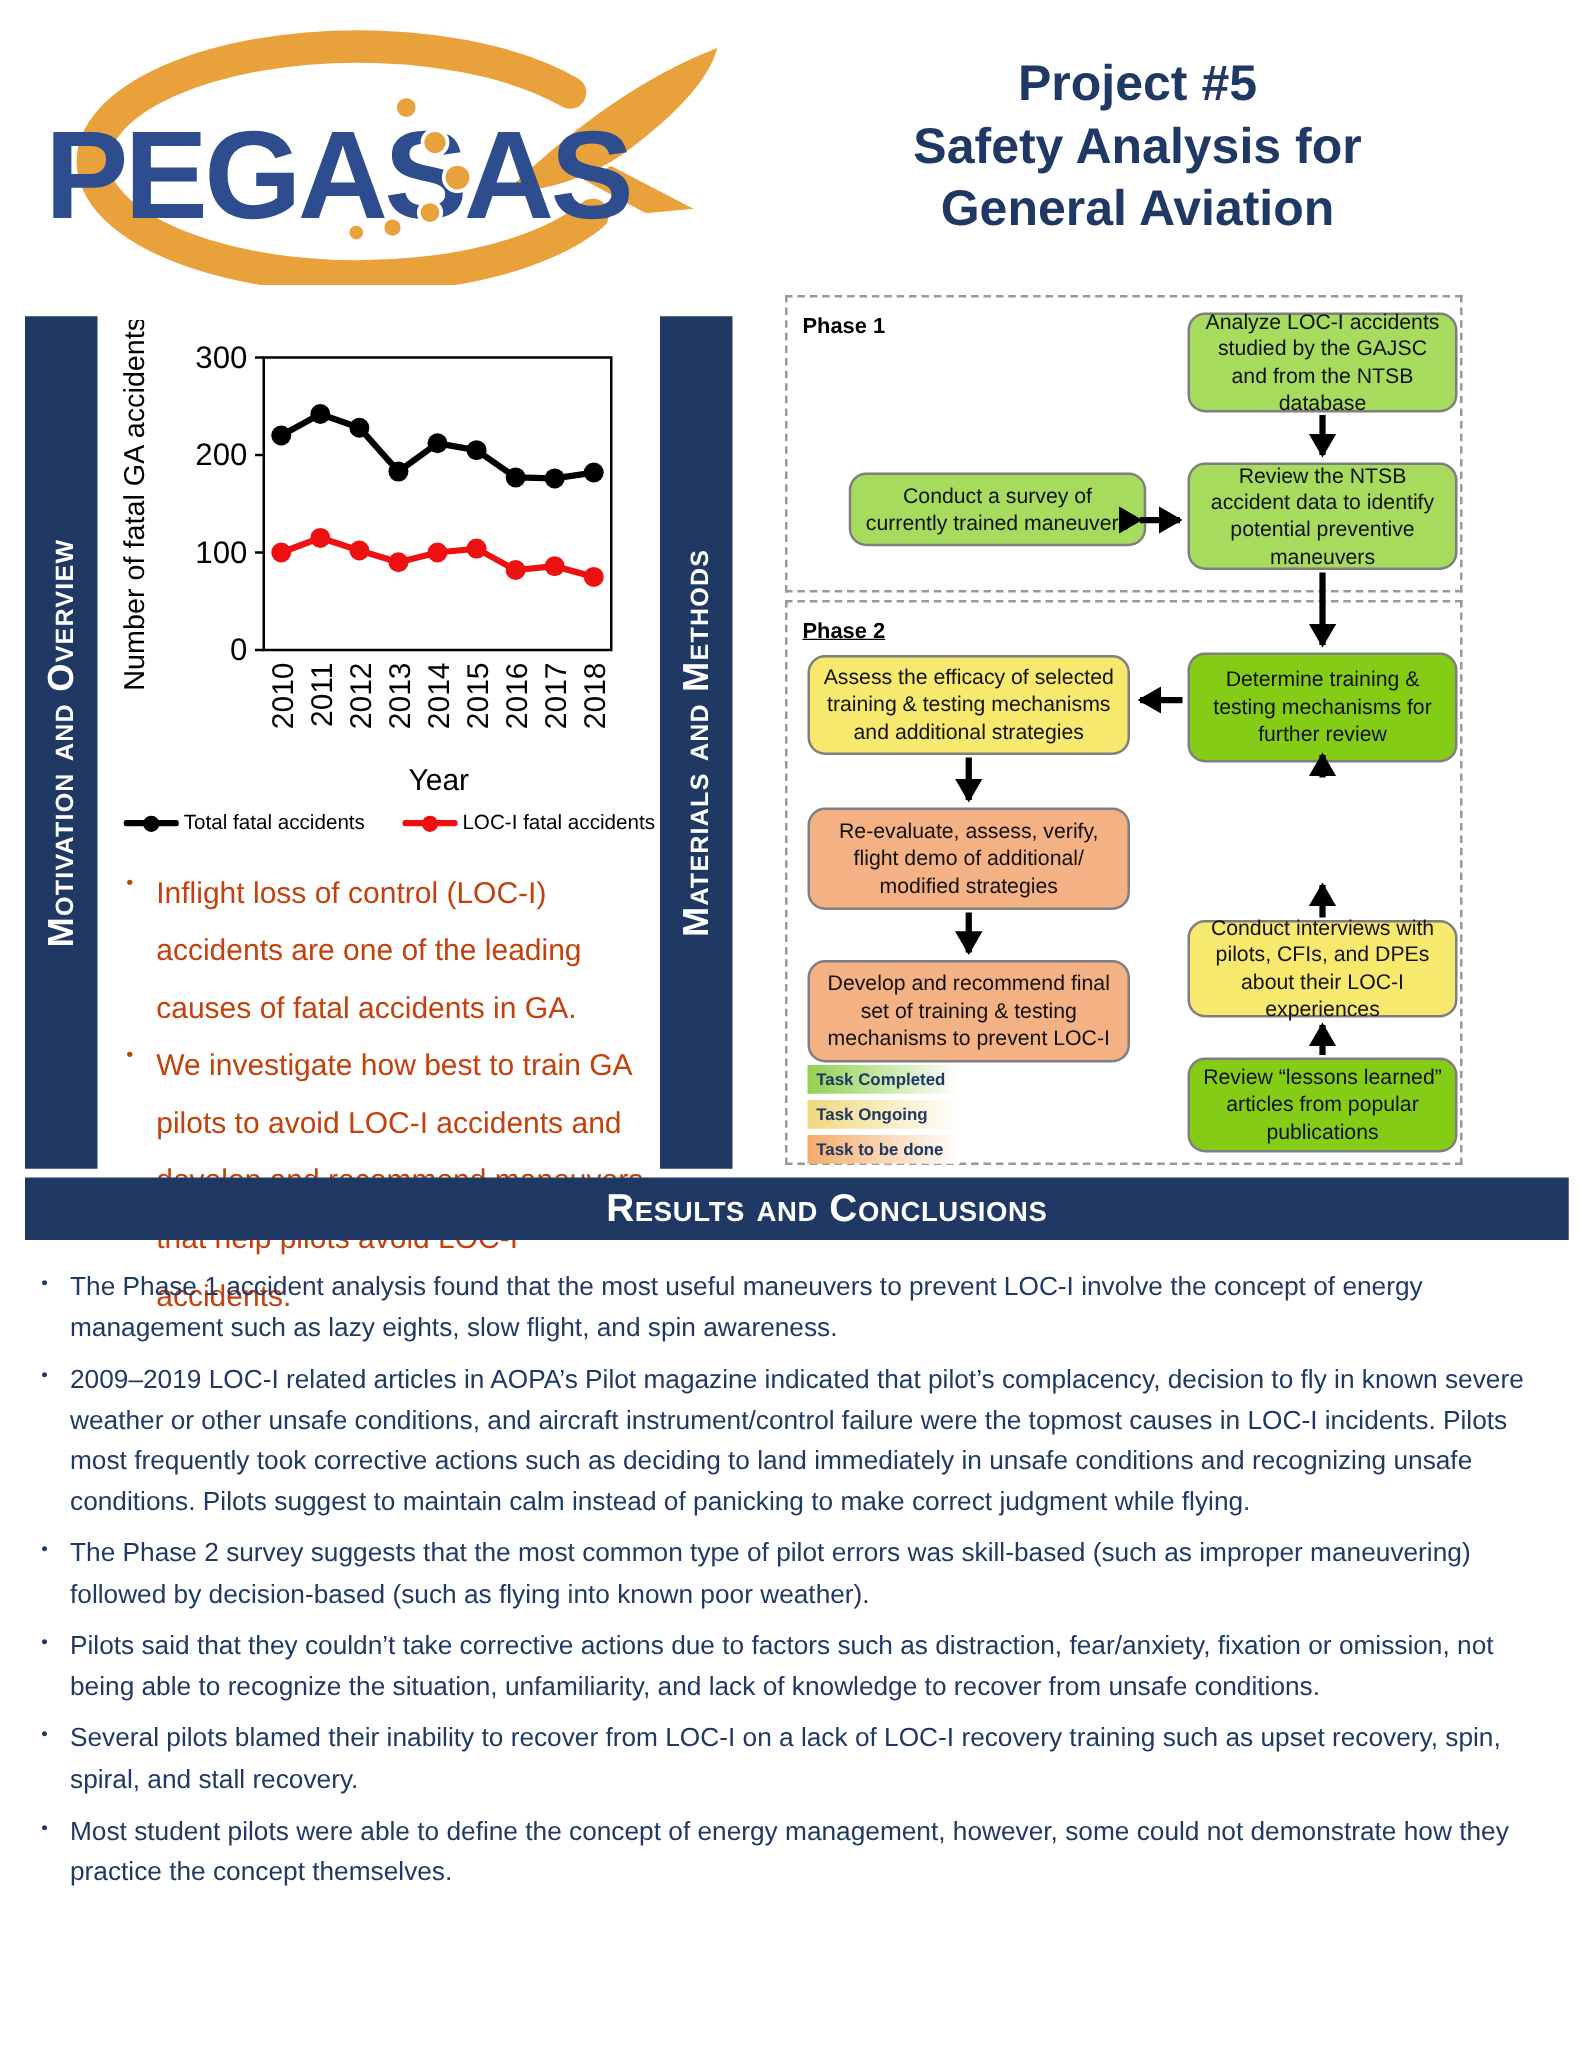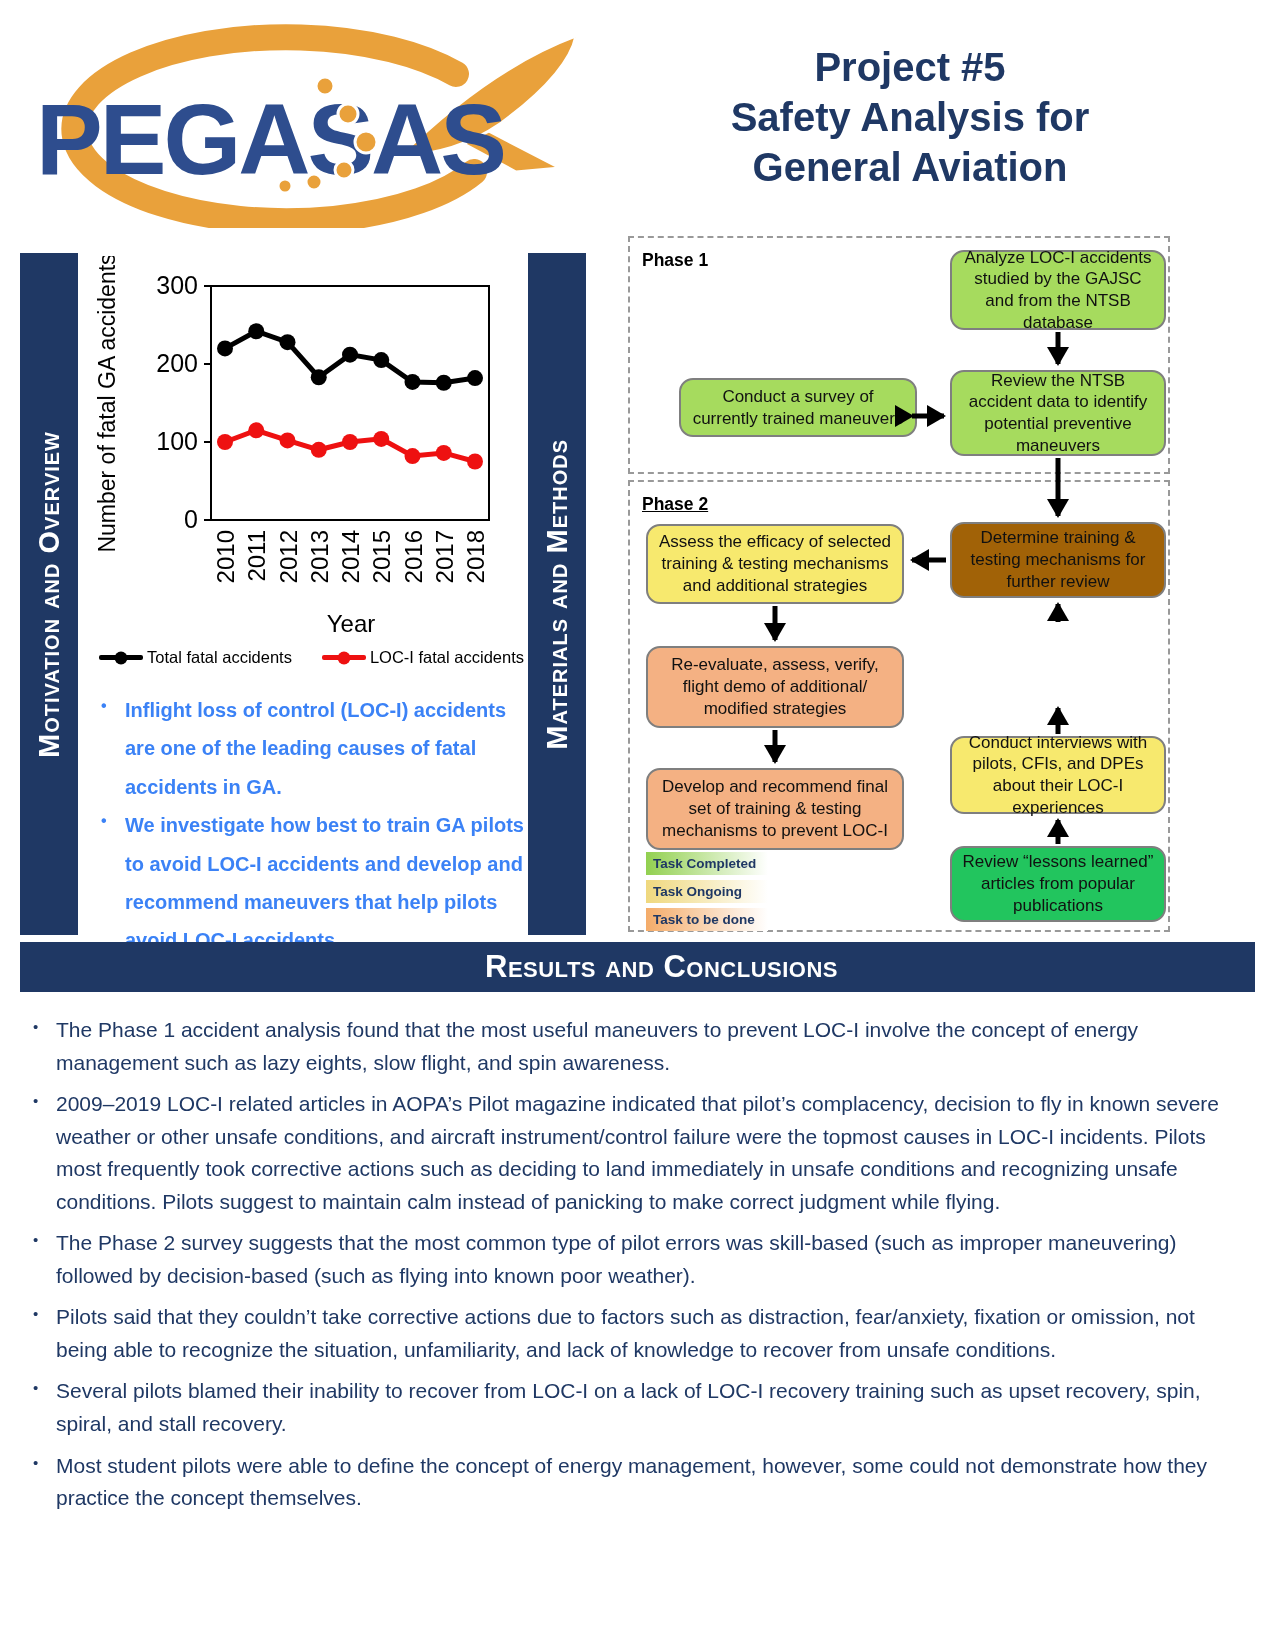--- a/index.html
+++ b/index.html
@@ -20,22 +20,22 @@
   .vbar.methods{left:528px;}
 
   
   .mot-content{position:absolute;left:93px;top:256px;width:432px;}
   .chart-legend{display:flex;gap:30px;margin:4px 0 0 6px;align-items:center;
                 font-size:16.5px;color:#000;}
   .chart-legend .item{display:flex;align-items:center;gap:4px;}
   .sw{position:relative;width:44px;height:5px;border-radius:2px;display:inline-block;}
   .sw i{position:absolute;left:50%;top:50%;width:13px;height:13px;border-radius:50%;
         transform:translate(-50%,-50%);}
-  .mot-bullets{margin:24px 0 0 0;padding:0;list-style:none;color:#3b82f6;
-               font-size:20px;line-height:1.92;font-weight:bold;}
+  .mot-bullets{margin:24px 0 0 0;padding:0;list-style:none;color:#c2410c;
+               font-size:24px;line-height:1.92;}
   .mot-bullets li{position:relative;padding-left:32px;}
   .mot-bullets li::before{content:"\2022";position:absolute;left:8px;top:0;font-size:16px;}
 
   
   .flow{position:absolute;left:628px;top:236px;width:546px;height:698px;}
   .phase{position:absolute;border:2px dashed #999;box-sizing:border-box;}
   .phase.p1{left:0;top:0;width:542px;height:238px;}
   .phase.p2{left:0;top:244px;width:542px;height:452px;}
   .phase-label{position:absolute;font-weight:bold;font-size:17.5px;color:#000;}
   .fbox{position:absolute;border:2px solid #7F7F7F;border-radius:14px;box-sizing:border-box;
@@ -169,25 +169,25 @@
     <div class="phase p1"></div>
     <div class="phase p2"></div>
     <div class="phase-label" style="left:14px;top:14px;">Phase 1</div>
     <div class="phase-label" style="left:14px;top:258px;text-decoration:underline;">Phase 2</div>
 
     <div class="fbox" style="left: 322px; top: 14px; width: 216px; height: 80px; background: rgb(166, 219, 94);">Analyze LOC-I accidents studied by the GAJSC and from the NTSB database</div>
     <div class="fbox" style="left: 51px; top: 142px; width: 238px; height: 59px; background: rgb(166, 219, 94);">Conduct a survey of currently trained maneuvers</div>
     <div class="fbox" style="left: 322px; top: 134px; width: 216px; height: 86px; background: rgb(166, 219, 94);">Review the NTSB accident data to identify potential preventive maneuvers</div>
 
     <div class="fbox" style="left: 18px; top: 288px; width: 258px; height: 80px; background: rgb(247, 233, 110);">Assess the efficacy of selected training &amp; testing mechanisms and additional strategies</div>
-    <div class="fbox" style="left: 322px; top: 286px; width: 216px; height: 76px; background: #a16207;">Determine training &amp; testing mechanisms for further review</div>
+    <div class="fbox" style="left: 322px; top: 286px; width: 216px; height: 88px; background: #84cc16;">Determine training &amp; testing mechanisms for further review</div>
     <div class="fbox" style="left: 18px; top: 410px; width: 258px; height: 82px; background: rgb(244, 177, 131);">Re-evaluate, assess, verify, flight demo of additional/ modified strategies</div>
     <div class="fbox" style="left: 18px; top: 532px; width: 258px; height: 82px; background: rgb(244, 177, 131);">Develop and recommend final set of training &amp; testing mechanisms to prevent LOC-I</div>
     <div class="fbox" style="left: 322px; top: 500px; width: 216px; height: 78px; background: rgb(247, 233, 110);">Conduct interviews with pilots, CFIs, and DPEs about their LOC-I experiences</div>
-    <div class="fbox" style="left: 322px; top: 610px; width: 216px; height: 76px; background: #22c55e;">Review “lessons learned” articles from popular publications</div>
+    <div class="fbox" style="left: 322px; top: 610px; width: 216px; height: 76px; background: #84cc16;">Review “lessons learned” articles from popular publications</div>
 
     <div class="task-row" style="left: 18px; top: 616px; background: linear-gradient(90deg, rgb(146, 208, 80), rgb(255, 255, 255));">Task Completed</div>
     <div class="task-row" style="left: 18px; top: 644px; background: linear-gradient(90deg, rgb(239, 216, 126), rgb(255, 255, 255));">Task Ongoing</div>
     <div class="task-row" style="left: 18px; top: 672px; background: linear-gradient(90deg, rgb(244, 172, 106), rgb(255, 255, 255));">Task to be done</div>
 
     <svg class="flow-arrows" viewBox="0 0 546 698">
       <defs>
         <marker id="ah" markerWidth="4.4" markerHeight="4.8" refX="3.4" refY="2.2" orient="auto">
           <path d="M0,0 L3.8,2.2 L0,4.4 Z" fill="#000"></path>
         </marker>

